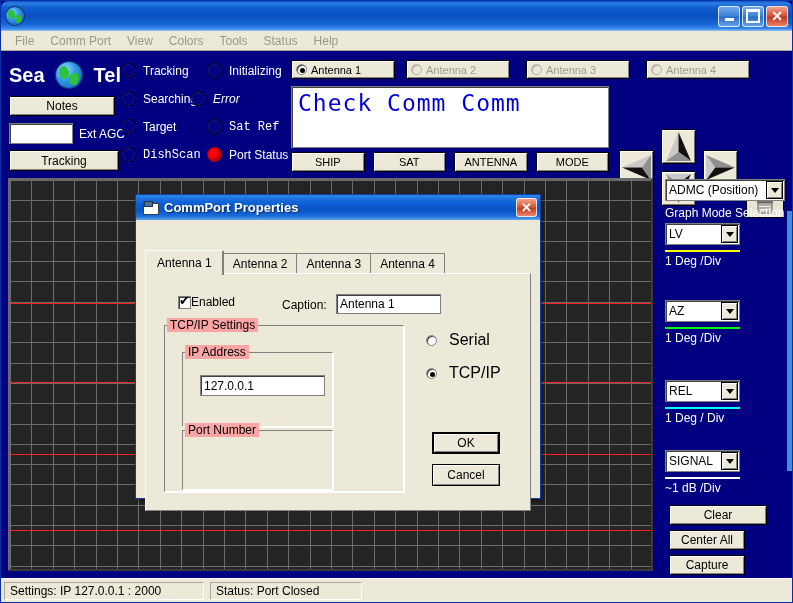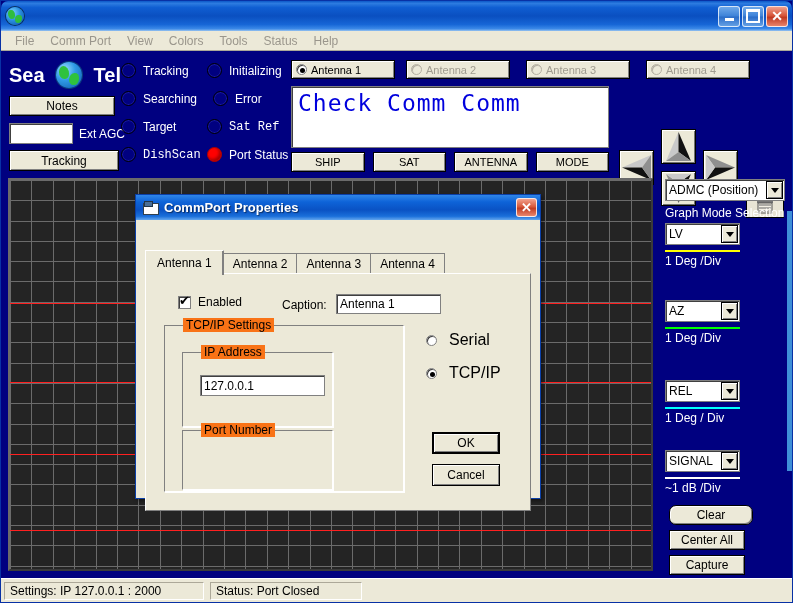--- a/index.html
+++ b/index.html
@@ -294,36 +294,36 @@
   .chk-row { position: absolute; left: 32px; top: 21px; display: flex; align-items: center; }
   .checkbox {
     width: 13px; height: 13px; background: #fff;
     border: 1px solid #808080; box-shadow: inset 1px 1px 0 #404040;
     position: relative; flex: none;
   }
   .checkbox.checked::after {
     content: "\2714"; position: absolute; left: 0px; top: -4px;
     font-size: 13px; color: #000; font-family: "DejaVu Sans", sans-serif;
   }
-  .chk-label { font-size: 12px; margin-left: 7px; }
+  .chk-label { font-size: 12px; }
 
   .caption-label { position: absolute; left: 136px; top: 24px; font-size: 12px; }
   .caption-input {
     position: absolute; left: 190px; top: 20px; width: 105px; height: 20px;
     background: #fff; border: 1px solid #808080; box-shadow: inset 1px 1px 0 #404040;
     font-size: 12px; display:flex; align-items:center; padding-left: 3px;
   }
 
   .group {
     position: absolute; border: 1px solid #ffffff;
     border-top-color: #808080; border-left-color:#808080;
     box-shadow: 1px 1px 0 #ffffff;
   }
   .group > .g-title {
-    position: absolute; top: -8px; left: 18px; background: #f97316;
+    position: absolute; top: -8px; left: 2px; background: #fca5a5;
     padding: 0 3px; font-size: 12px; color: #000;
   }
   .tcp-group { left: 18px; top: 51px; width: 240px; height: 167px; }
   .ip-group   { left: 17px; top: 26px; width: 151px; height: 75px; }
   .port-group { left: 17px; top: 104px; width: 151px; height: 60px; }
   .grp-input {
     position: absolute; left: 17px; top: 22px; width: 125px; height: 21px;
     background: #fff; border: 1px solid #808080; box-shadow: inset 1px 1px 0 #404040;
     font-size: 12px; display: flex; align-items: center; padding-left: 3px;
   }
@@ -408,21 +408,21 @@
         <div class="led-label">Tracking</div>
       </div>
       <div class="led-row" style="left:86px; top:0px;">
         <div class="led"></div>
         <div class="led-label">Initializing</div>
       </div>
       <div class="led-row" style="left:0px;  top:28px;">
         <div class="led"></div>
         <div class="led-label">Searching</div>
       </div>
-      <div class="led-row" style="left:92px; top:28px;">
+      <div class="led-row" style="left:70px; top:28px;font-style:italic;">
         <div class="led"></div>
         <div class="led-label">Error</div>
       </div>
       <div class="led-row" style="left:0px;  top:56px;">
         <div class="led"></div>
         <div class="led-label">Target</div>
       </div>
       <div class="led-row" style="left:86px; top:56px;font-family:Liberation Mono, monospace;">
         <div class="led"></div>
         <div class="led-label">Sat Ref</div>
@@ -557,21 +557,21 @@
 
       <div class="combo" style="left:6px; top:399px; width:75px;">
         <span>SIGNAL</span>
         <span class="arrow-box">
             <span class="caret"></span>
           </span>
       </div>
       <div class="divline" style="left:6px; top:426px; width:75px; background:#ffffff;"></div>
       <div class="rlabel" style="left:6px; top:430px;">~1 dB /Div</div>
 
-      <div class="btn3d" style="position:absolute; left:10px; top:454px; width:84px; height:20px;border-radius:7px;">Clear</div>
+      <div class="btn3d" style="position:absolute; left:10px; top:454px; width:98px; height:20px;">Clear</div>
       <div class="btn3d" style="position:absolute; left:10px; top:479px; width:76px; height:20px;">Center All</div>
       <div class="btn3d" style="position:absolute; left:10px; top:504px; width:76px; height:20px;">Capture</div>
     </div>
 
   </div>
 
   <div class="dlg">
     <div class="dlg-tb">
       <div class="dlg-icon"></div>
       <div class="dlg-title">CommPort Properties</div>

